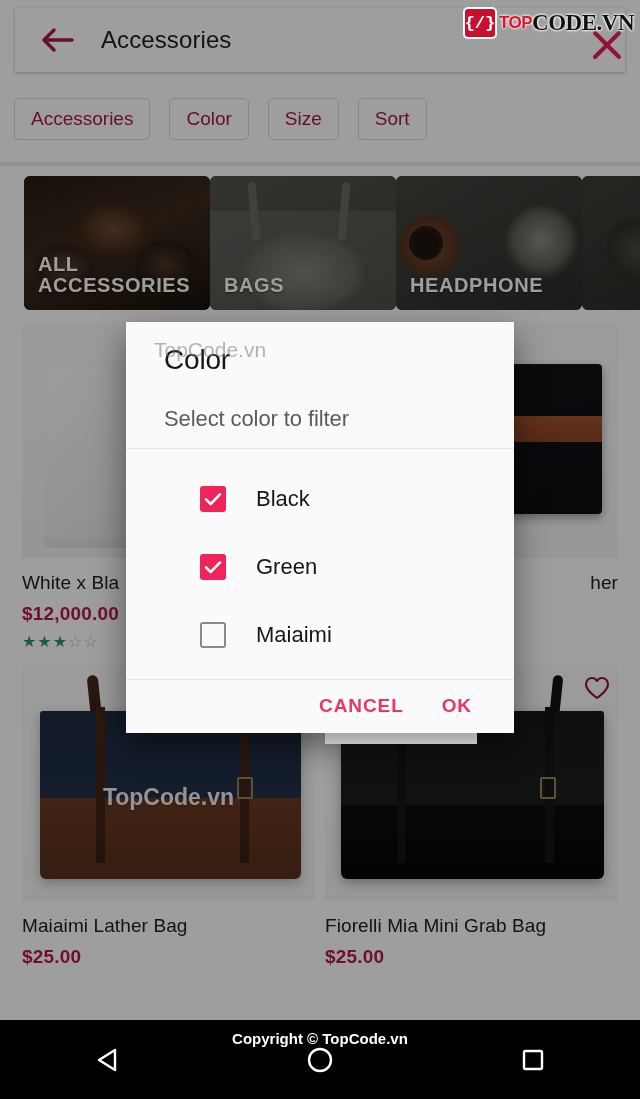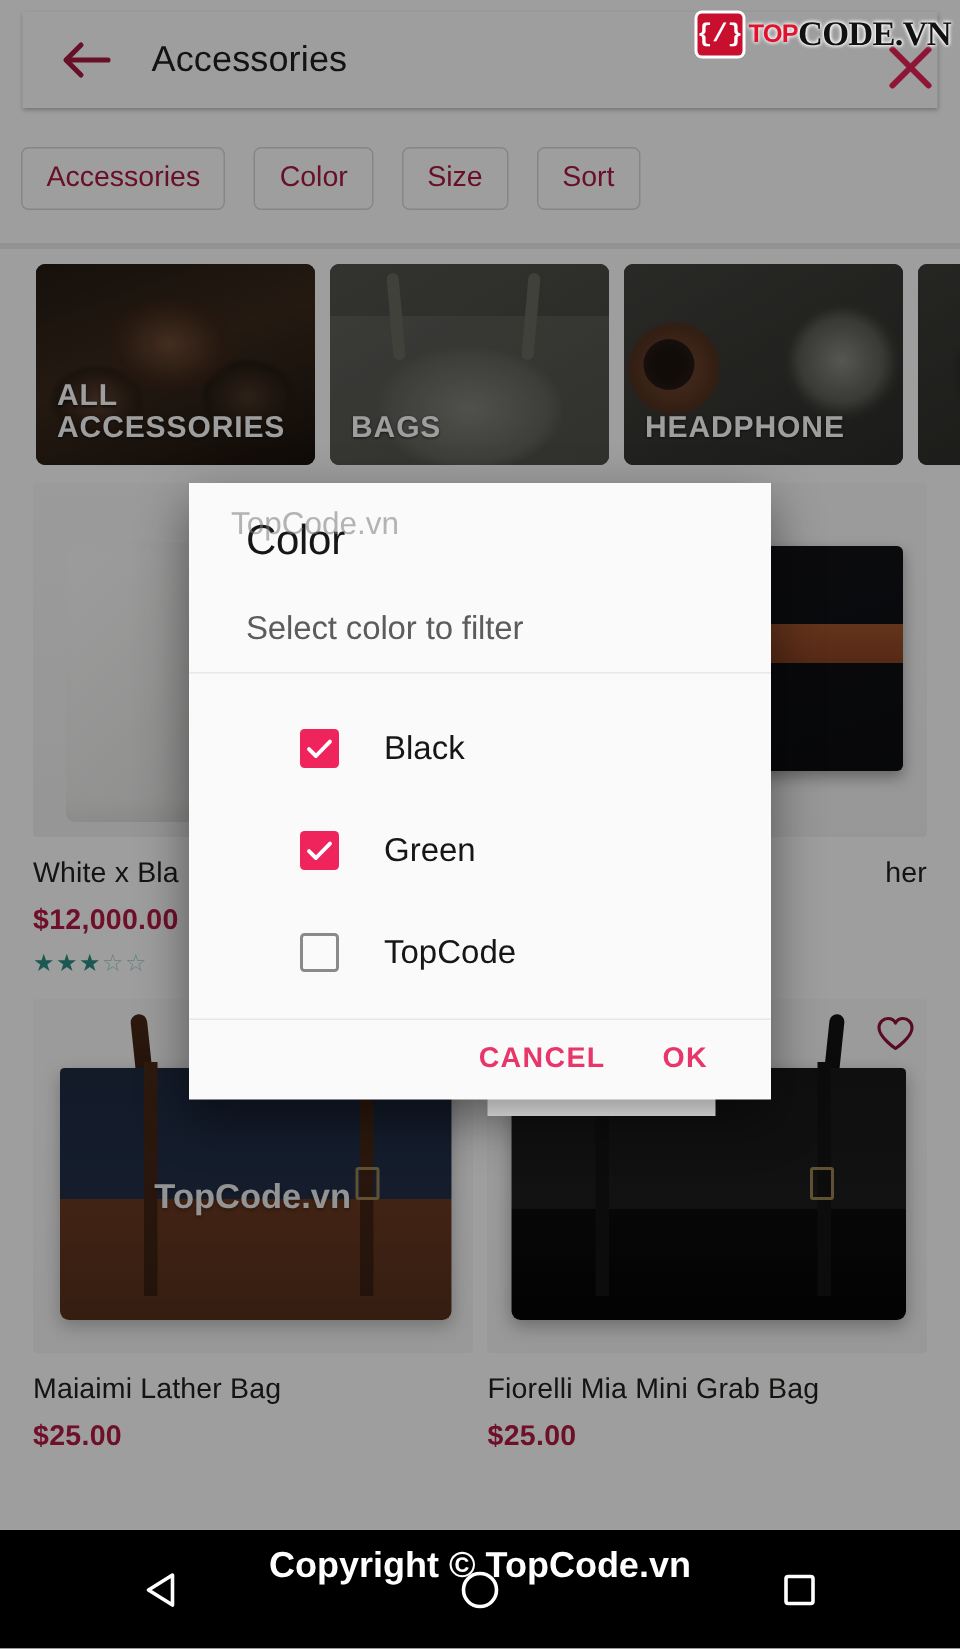--- a/index.html
+++ b/index.html
@@ -38,21 +38,21 @@
     padding:0 16px; height:42px; line-height:40px;
     color:#a81a40; font-size:19px; background:#fff; white-space:nowrap;
   }
 
   
   .chips-divider { position:absolute; left:0; top:162px; width:640px; height:4px; background:#ececec; }
 
   
   .cat-strip {
     position:absolute; left:0; top:176px; width:640px; height:134px;
-    display:flex; gap:10px; padding-left:24px; overflow:hidden;
+    display:flex; gap:0; padding-left:24px; overflow:hidden;
   }
   .cat-card {
     flex:0 0 186px; height:134px; border-radius:6px; position:relative;
     overflow:hidden; background:#3b3b3b;
   }
   .cat-card.narrow { flex:0 0 186px; }
   .cat-label {
     position:absolute; left:14px; bottom:14px; right:8px;
     color:#fff; font-weight:bold; font-size:20px; line-height:21px;
     letter-spacing:.6px; text-shadow:0 1px 2px rgba(0,0,0,.6);
@@ -264,21 +264,21 @@
   }
 
   
   #navbar {
     position:absolute; left:0; bottom:0; width:640px; height:79px;
     background:#000; display:flex; align-items:center; justify-content:space-around;
   }
   .nav-btn { width:70px; height:50px; display:flex; align-items:center; justify-content:center; }
   .copyright {
     position:absolute; left:0; top:10px; width:640px; text-align:center;
-    color:#fff; font-size:24px; font-weight:bold; pointer-events:none;
+    color:#fff; font-size:15px; font-weight:bold; pointer-events:none;
   }
 </style>
 </head>
 <body>
 
 <div id="page">
 
   <div class="appbar">
     <div class="back-arrow">
       <svg width="34" height="26" viewBox="0 0 34 26" aria-hidden="true">
@@ -408,21 +408,21 @@
     <div class="opt">
       <span class="cb on">
         <svg width="18" height="14" viewBox="0 0 18 14" aria-hidden="true">
           <path d="M2 7.4 L6.6 12 L16 2.4" fill="none" stroke="#fff" stroke-width="2.6" stroke-linecap="round" stroke-linejoin="round"></path>
         </svg>
       </span>
       <span class="opt-label">Green</span>
     </div>
     <div class="opt">
       <span class="cb off"></span>
-      <span class="opt-label">TopCode</span>
+      <span class="opt-label">Maiaimi</span>
     </div>
   </div>
 
   <div class="dlg-rule"></div>
   <div class="dlg-actions">
     <button class="dlg-btn">CANCEL</button>
     <button class="dlg-btn">OK</button>
   </div>
 </div>
 

